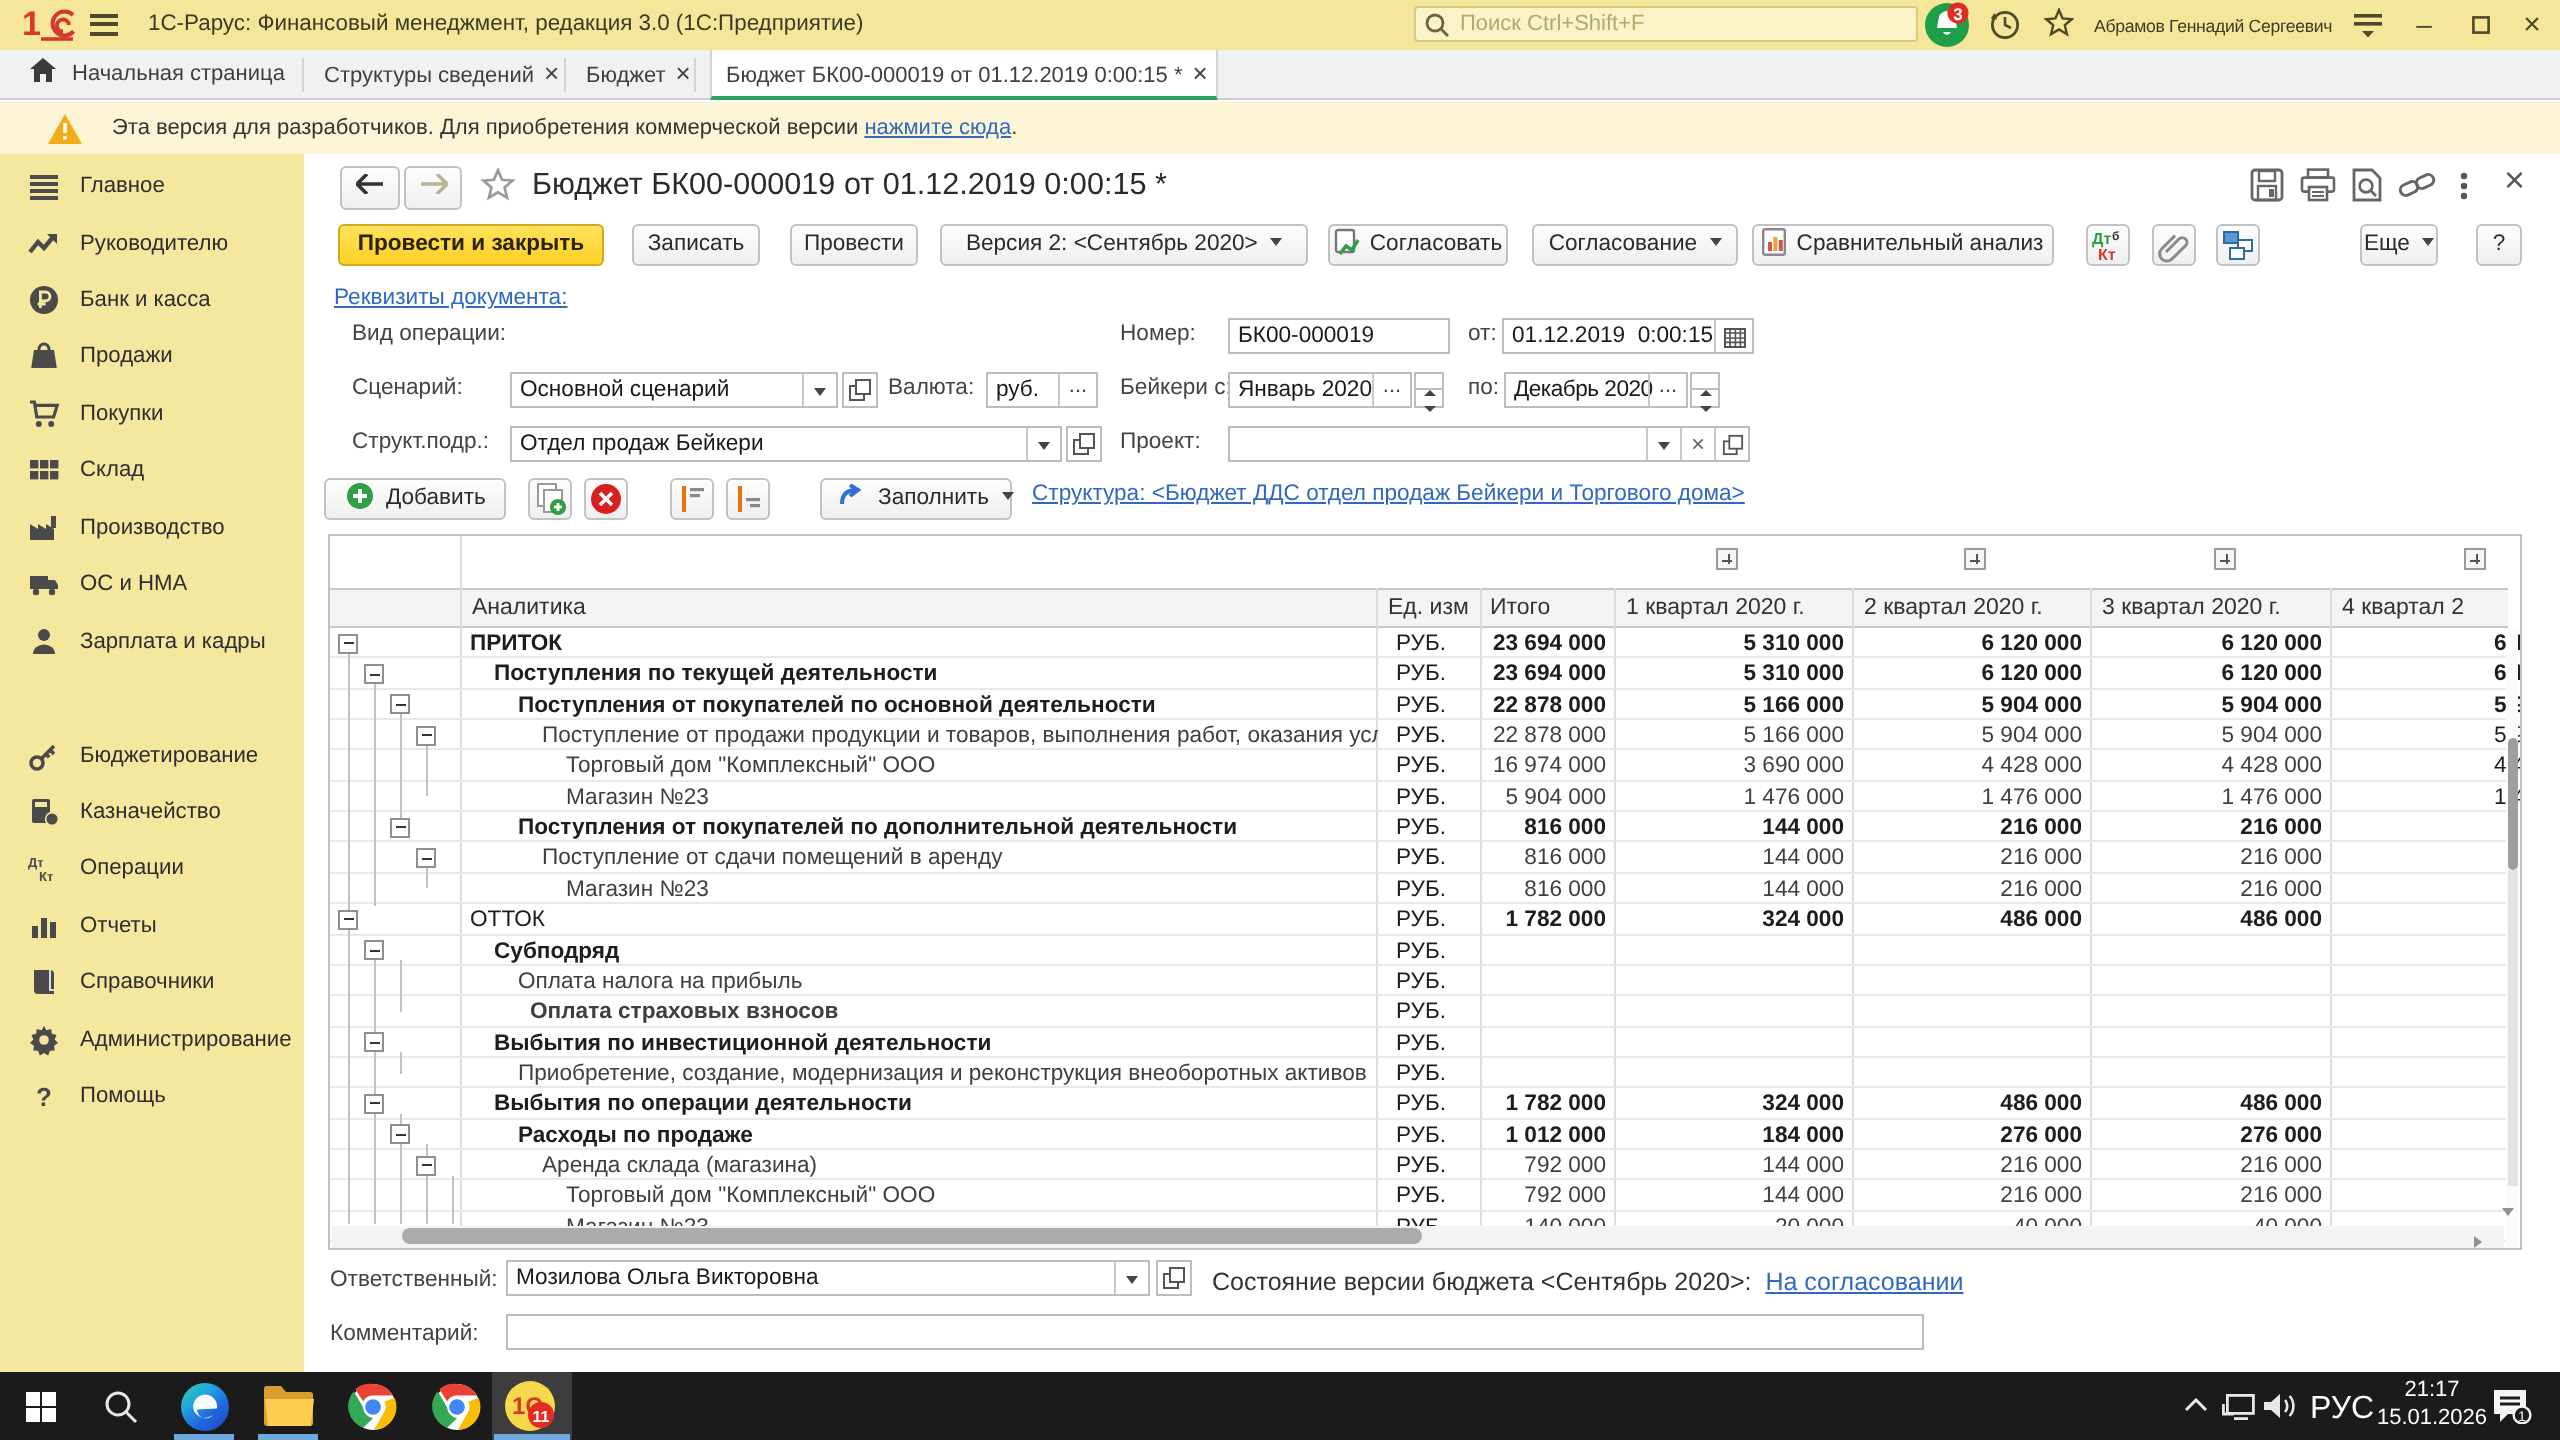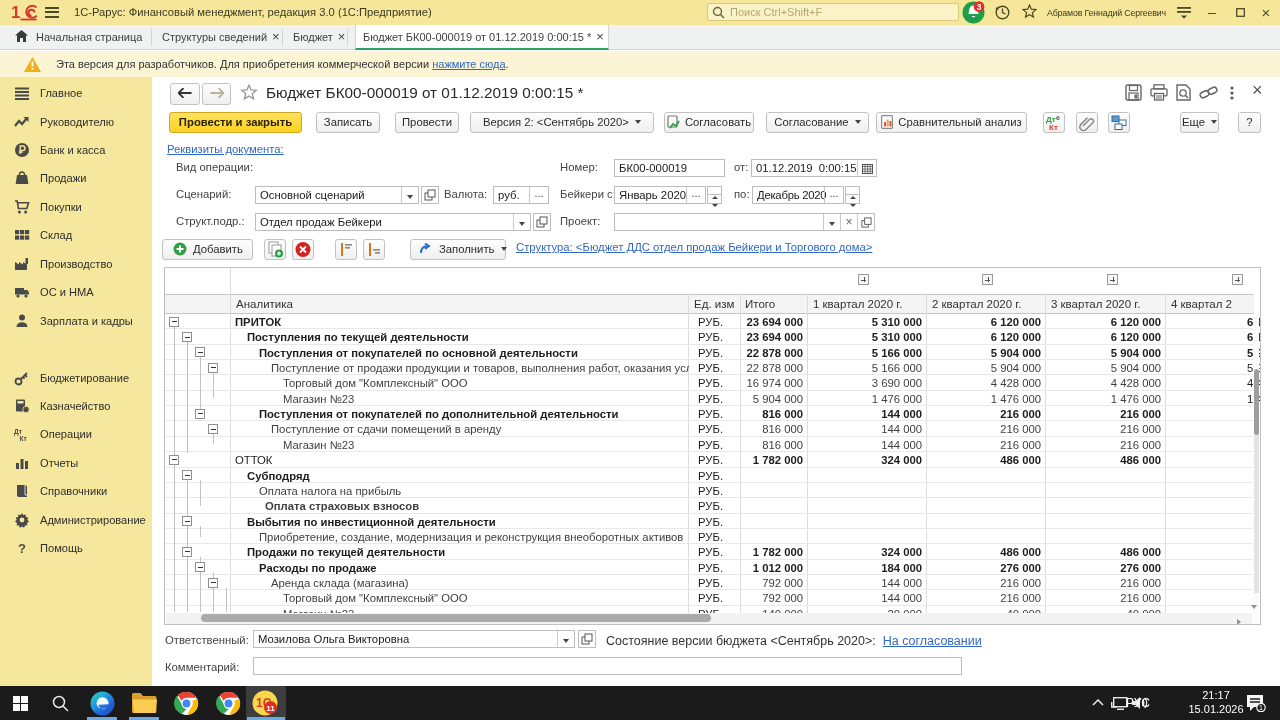--- a/index.html
+++ b/index.html
@@ -519,21 +519,21 @@
 </div>
 <div class="trow" style="top:245.5px">
 <div class="tana" style="left:82px;width:442px;font-weight:bold;color:#1d1d1d">Выбытия по инвестиционной деятельности</div>
 <div class="trub" style="left:533px">РУБ.</div>
 </div>
 <div class="trow" style="top:260.9px">
 <div class="tana" style="left:94px;width:430px;font-weight:normal;color:#3f3f3f">Приобретение, создание, модернизация и реконструкция внеоборотных активов</div>
 <div class="trub" style="left:533px">РУБ.</div>
 </div>
 <div class="trow" style="top:276.2px">
-<div class="tana" style="left:82px;width:442px;font-weight:bold;color:#1d1d1d">Продажи по текущей деятельности</div>
+<div class="tana" style="left:82px;width:442px;font-weight:bold;color:#1d1d1d">Выбытия по операции деятельности</div>
 <div class="trub" style="left:533px">РУБ.</div>
 <div class="tnum" style="left:576px;width:62px;font-weight:bold;color:#1d1d1d">1 782 000</div>
 <div class="tnum" style="left:643px;width:114px;font-weight:bold;color:#1d1d1d">324 000</div>
 <div class="tnum" style="left:762px;width:114px;font-weight:bold;color:#1d1d1d">486 000</div>
 <div class="tnum" style="left:881px;width:115px;font-weight:bold;color:#1d1d1d">486 000</div>
 </div>
 <div class="trow" style="top:291.6px">
 <div class="tana" style="left:94px;width:430px;font-weight:bold;color:#1d1d1d">Расходы по продаже</div>
 <div class="trub" style="left:533px">РУБ.</div>
 <div class="tnum" style="left:576px;width:62px;font-weight:bold;color:#1d1d1d">1 012 000</div>
@@ -685,21 +685,21 @@
     </svg>
 <svg width="17" height="13" viewBox="0 0 17 13" style="position:absolute;left:1111px;top:11px">
       <rect x="2.7" y="0.7" width="13" height="9" stroke="#e8e8e8" stroke-width="1.4" fill="none"></rect>
       <path d="M6 12.3 h7" stroke="#e8e8e8" stroke-width="1.4"></path>
       <path d="M0.7 5 v5 h5" stroke="#e8e8e8" stroke-width="1.4" fill="none"></path>
     </svg>
 <svg width="16" height="14" viewBox="0 0 16 14" style="position:absolute;left:1132px;top:10px">
       <path d="M0 5 h3.5 L8 1 V13 L3.5 9 H0 Z" fill="#e8e8e8"></path>
       <path d="M10.5 4 a4.5 4.5 0 0 1 0 6 M12.8 2 a7.5 7.5 0 0 1 0 10" stroke="#e8e8e8" stroke-width="1.3" fill="none"></path>
     </svg>
-<div class="traytxt" style="left:1126px;top:10px;font-size:12px">РУС</div>
+<div class="traytxt" style="left:1155px;top:10px;font-size:16px">РУС</div>
 <div class="traytxt" style="left:1196px;top:3px;width:40px;text-align:center">21:17</div>
 <div class="traytxt" style="left:1184px;top:17px;width:64px;text-align:center">15.01.2026</div>
 <svg width="20" height="18" viewBox="0 0 20 18" style="position:absolute;left:1246px;top:8px">
       <path d="M1 1 h16 v12 h-9 l-4 4 v-4 h-3 Z" fill="#f5f5f5"></path>
       <path d="M4 5 h10 M4 8 h10" stroke="#1b1b1b" stroke-width="1.4"></path>
       <circle cx="15" cy="13.5" r="4.2" fill="#1b1b1b" stroke="#f5f5f5" stroke-width="1.2"></circle>
       <text x="15" y="16.3" font-size="7" fill="#f5f5f5" text-anchor="middle" font-family="Liberation Sans">1</text>
     </svg>
 </div>
 </body></html>

